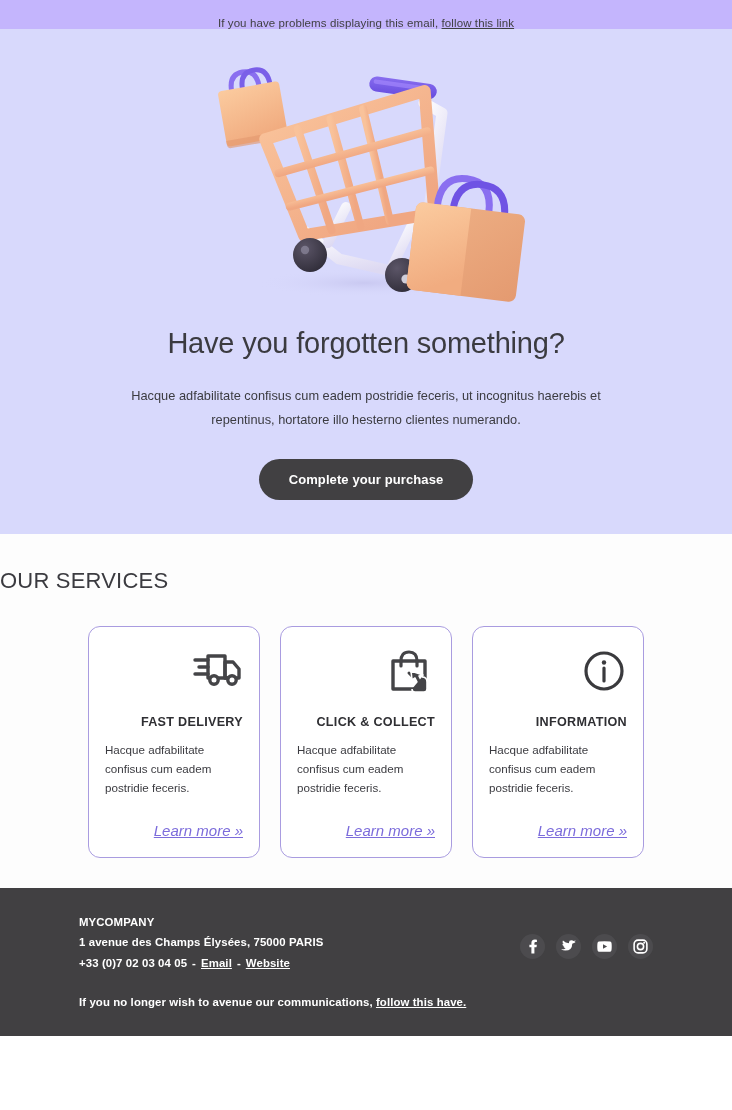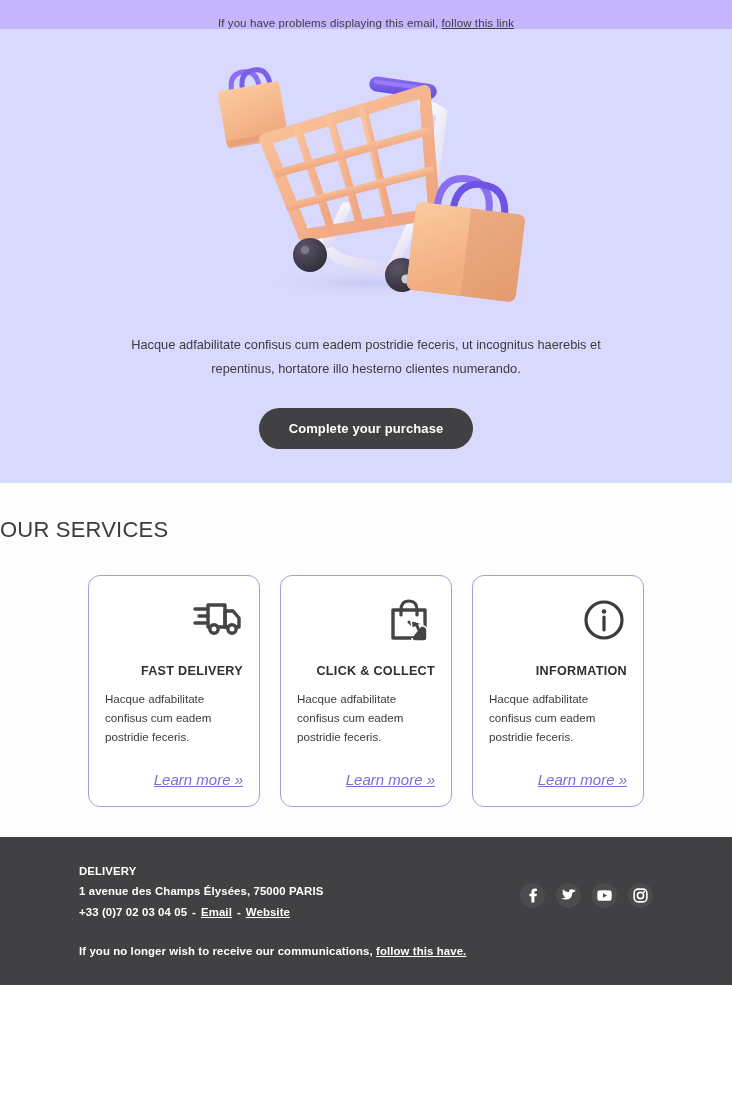--- a/index.html
+++ b/index.html
@@ -268,20 +268,21 @@
 
         <g transform="translate(218,128) rotate(7 60 60)">
           <path d="M20 36 q0 -31 26 -31 q26 0 26 31" fill="none" stroke="#8a6ff0" stroke-width="7" stroke-linecap="round"></path>
           <path d="M36 40 q0 -31 26 -31 q26 0 26 31" fill="none" stroke="#6f53e4" stroke-width="7" stroke-linecap="round"></path>
           <path d="M6 34 h96 a7 7 0 0 1 7 7 v74 a7 7 0 0 1 -7 7 h-96 a7 7 0 0 1 -7 -7 v-74 a7 7 0 0 1 7 -7 z" fill="url(#gBagDark)"></path>
           <path d="M6 34 h48 v88 h-48 a7 7 0 0 1 -7 -7 v-74 a7 7 0 0 1 7 -7 z" fill="url(#gBag)"></path>
         </g>
       </svg>
     </div>
 
+    <h1 class="hero-title">Have you forgotten something?</h1>
     <p class="hero-body">Hacque adfabilitate confisus cum eadem postridie feceris, ut incognitus haerebis et repentinus, hortatore illo hesterno clientes numerando.</p>
     <div class="cta-wrap">
       <button class="cta">Complete your purchase</button>
     </div>
   </div>
 
   <div class="services">
     <h2 class="services-title">OUR SERVICES</h2>
 
     <div class="cards">
@@ -337,21 +338,21 @@
         <a href="#" class="card-link">Learn more »</a>
       </div>
 
     </div>
   </div>
 
   <div class="footer">
     <div class="footer-inner">
 
       <div class="footer-left">
-        <div class="f-line">DELIVERY</div>
+        <div class="f-line">MYCOMPANY</div>
         <div class="f-line">1 avenue des Champs Élysées, 75000 PARIS</div>
         <div class="f-line">
           <span>+33 (0)7 02 03 04 05</span><span class="f-sep">-</span><a href="#">Email</a><span class="f-sep">-</span><a href="#">Website</a>
         </div>
       </div>
 
       <div class="socials">
         <div class="social">
           <svg width="15" height="15" viewBox="0 0 15 15" xmlns="http://www.w3.org/2000/svg">
             <path d="M9.4 14.5 V8.2 h2.1 l0.35 -2.5 H9.4 V4.2 q0 -1.1 1.2 -1.1 h1.3 V0.8 Q11.1 0.6 10 0.6 Q8.1 0.6 7.2 1.6 Q6.4 2.5 6.4 4.1 V5.7 H4.4 l0 2.5 h2 v6.3 z" fill="#ffffff"></path>
@@ -373,18 +374,18 @@
             <rect x="1.2" y="1.2" width="13.6" height="13.6" rx="4.2" fill="none" stroke="#ffffff" stroke-width="1.7"></rect>
             <circle cx="8" cy="8" r="3.3" fill="none" stroke="#ffffff" stroke-width="1.7"></circle>
             <circle cx="11.9" cy="4.1" r="1.05" fill="#ffffff"></circle>
           </svg>
         </div>
       </div>
 
     </div>
 
     <div class="footer-unsub">
-      <span>If you no longer wish to receive our communications,</span>
+      <span>If you no longer wish to avenue our communications,</span>
       <a href="#">follow this have.</a>
     </div>
   </div>
 
 </div>
 
 </body></html>

